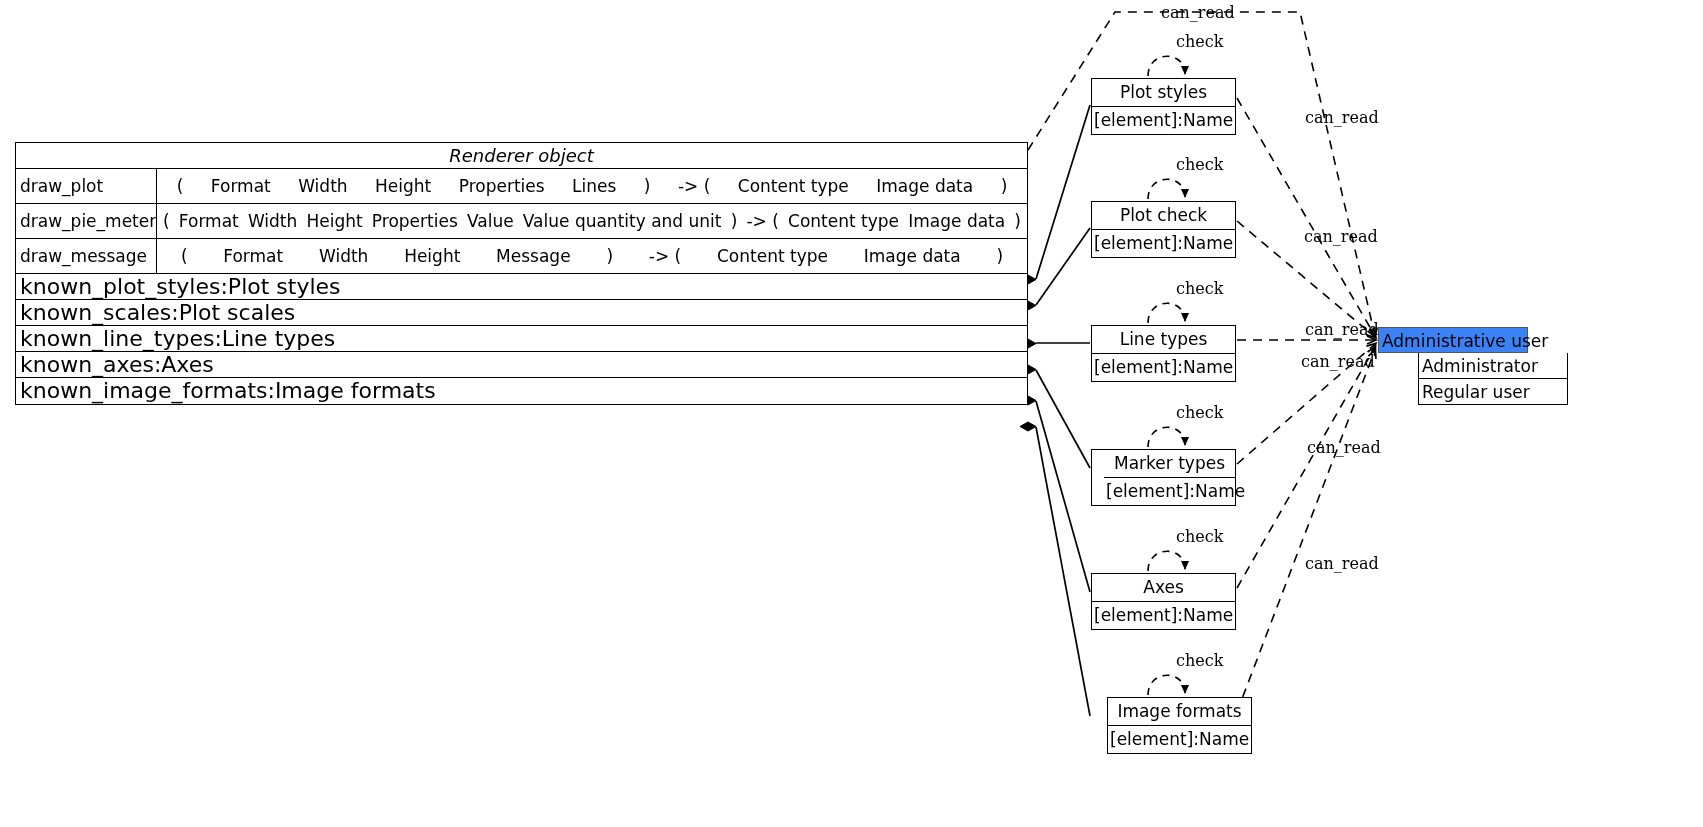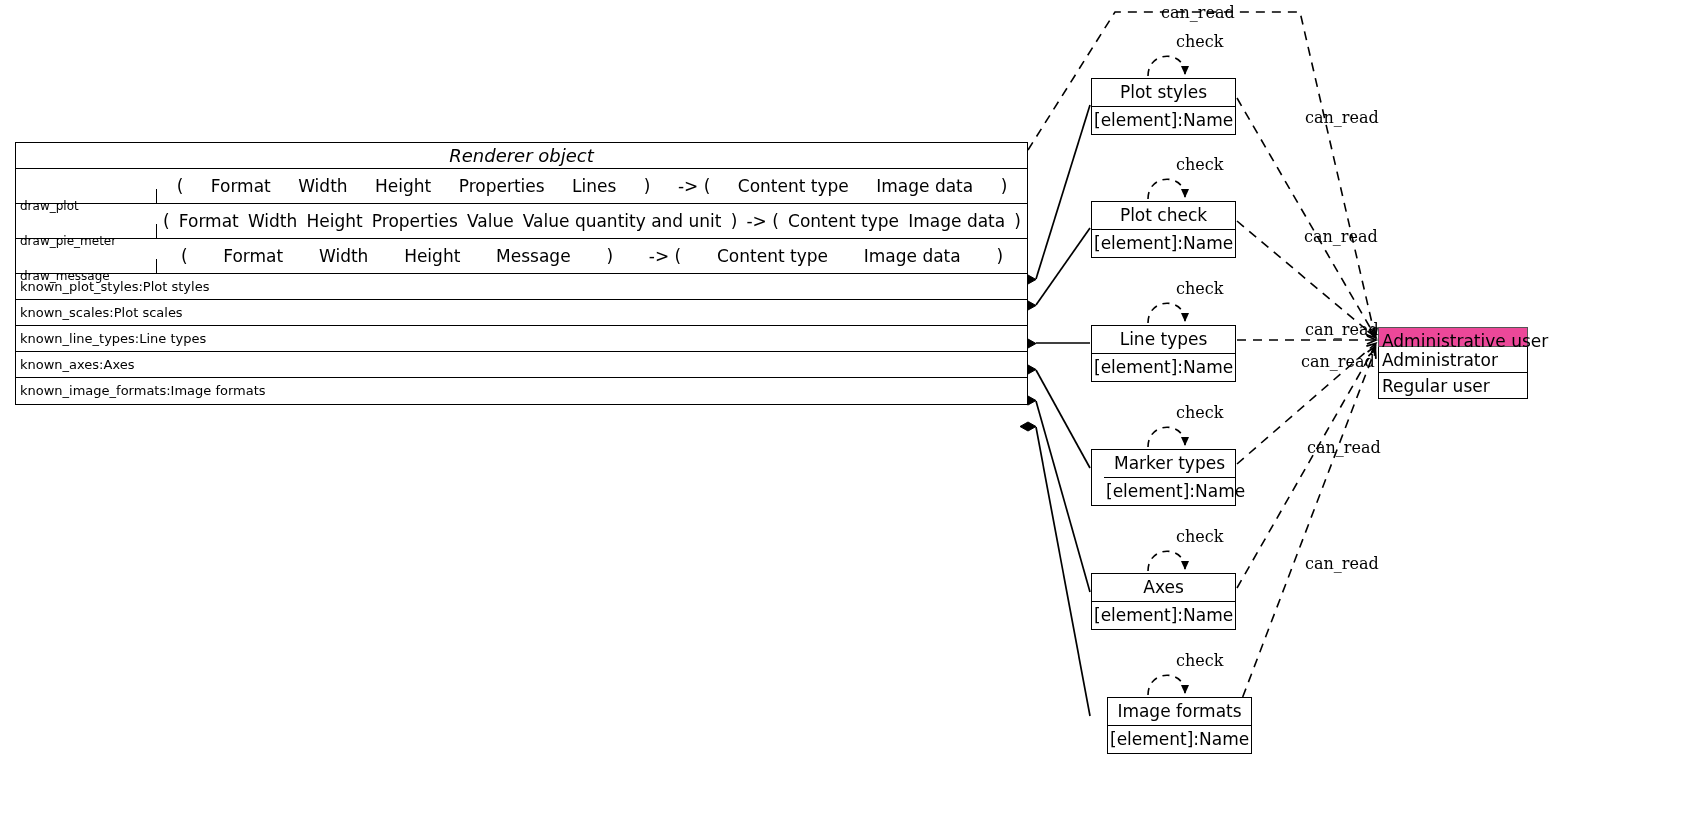--- a/index.html
+++ b/index.html
@@ -8,46 +8,46 @@
   #stage{position:absolute;left:0;top:0;width:1703px;height:827px;}
   svg.edges{position:absolute;left:0;top:0;width:1703px;height:827px;pointer-events:none;}
 
   
   .renderer{position:absolute;left:15px;top:142px;width:1013px;
             border:1.6px solid #000;box-sizing:border-box;background:#fff;}
   .r-title{height:25px;line-height:25px;text-align:center;font-size:18px;
            border-bottom:1.6px solid #000;font-style:italic;}
   .m-row{display:flex;border-bottom:1.6px solid #000;height:35px;box-sizing:border-box;}
   .m-name{width:141px;box-sizing:border-box;border-right:1.6px solid #000;
-          padding-left:4px;font-size:12px;line-height:35px;white-space:nowrap;margin-top:20px;}
+          padding-left:4px;font-size:17px;line-height:35px;white-space:nowrap;}
   .m-sig{flex:1;font-size:17px;line-height:35px;white-space:nowrap;
          display:flex;justify-content:space-around;padding:0 6px;box-sizing:border-box;}
   .m-sig span{display:inline-block;}
   .m-sig.tight{justify-content:space-between;}
-  .a-row{height:26px;line-height:26px;font-size:13px;padding-left:4px;
+  .a-row{height:26px;line-height:26px;font-size:22px;padding-left:4px;
          border-bottom:1.6px solid #000;white-space:nowrap;box-sizing:border-box;}
   .a-row.last{border-bottom:none;}
 
   
   .node{position:absolute;border:1.6px solid #000;background:#fff;width:145px;
         box-sizing:border-box;}
   .node .n-title{height:27px;line-height:27px;text-align:center;font-size:17px;
                  border-bottom:1.6px solid #000;white-space:nowrap;}
   .node .n-attr{height:27px;line-height:27px;font-size:17px;padding-left:2px;
                 white-space:nowrap;}
 
   
   .actor{position:absolute;left:1378px;top:327px;width:150px;box-sizing:border-box;}
-  .actor .a-head{height:20px;line-height:26px;font-size:17px;padding-left:3px;
-                 border:1.6px solid #555;box-sizing:border-box;background:#ec4899;
+  .actor .a-head{height:26px;line-height:26px;font-size:17px;padding-left:3px;
+                 border:1.6px solid #555;box-sizing:border-box;background:#3b82f6;
                  white-space:nowrap;text-align:right;}
   .actor .a-cell{height:26px;line-height:26px;font-size:17px;padding-left:3px;
                  border:1.6px solid #000;border-top:none;box-sizing:border-box;
                  background:#fff;white-space:nowrap;}
-  .actor .a-cell.w2{width:150px;}
+  .actor .a-cell.w2{width:150px;margin-left:40px;}
 
   .elabel{position:absolute;font-family:"DejaVu Serif", serif;font-size:16px;
           white-space:nowrap;background:transparent;margin-left:39px;}
 </style>
 </head>
 <body>
 
 <div id="stage">
 
   <svg class="edges" viewBox="0 0 1703 827">

